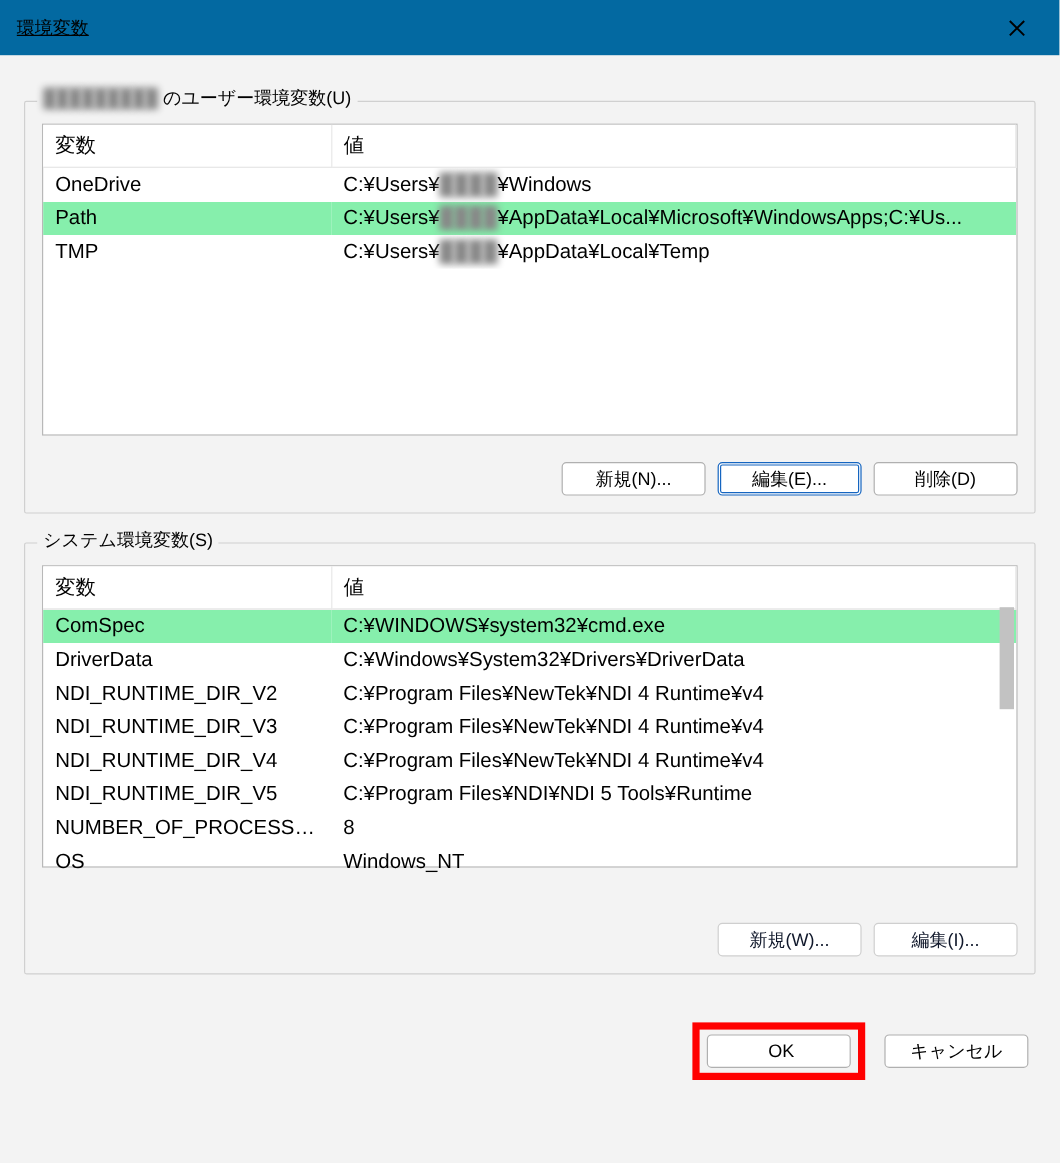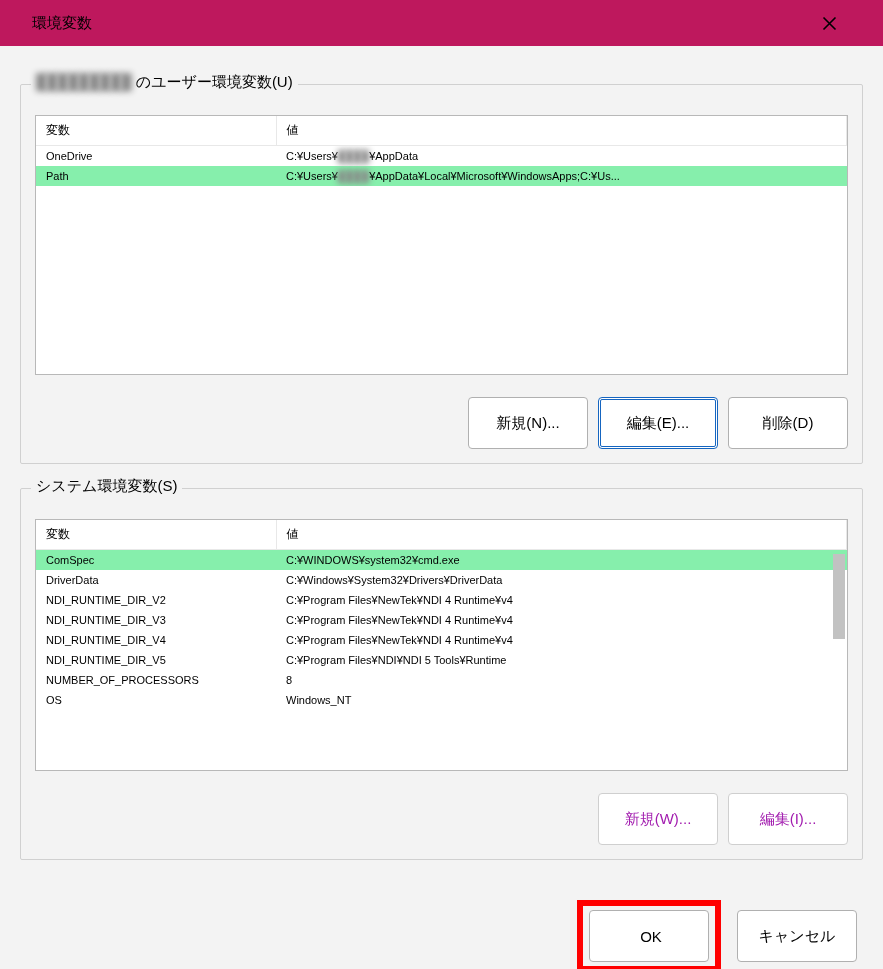--- a/index.html
+++ b/index.html
@@ -10,41 +10,42 @@
     background: #f3f3f3;
     width: 883px;
     height: 969px;
     overflow: hidden;
     position: relative;
   }
   .titlebar {
     height: 46px;
     display: flex;
     align-items: center;
-    padding: 0 32px;
-    background: #be185d;
+    padding: 0 14px;
+    background: #0369a1;
+    text-decoration: underline;
   }
   .titlebar-title { font-size: 15px; }
   .close-btn {
     margin-left: auto;
     width: 44px;
     height: 44px;
     display: flex;
     align-items: center;
     justify-content: center;
     cursor: pointer;
   }
   .close-btn svg { width: 15px; height: 15px; }
 
   .content { padding: 14px 20px 20px 20px; }
 
   .group {
     border: 1px solid #d0d0d0;
     border-radius: 2px;
-    padding: 30px 14px 14px 14px;
+    padding: 18px 14px 14px 14px;
     margin-top: 24px;
     position: relative;
   }
   .group-label {
     position: absolute;
     top: -12px;
     left: 10px;
     background: #f3f3f3;
     padding: 0 5px;
     font-size: 15px;
@@ -57,31 +58,31 @@
     position: relative;
   }
   .table-wrap.user { height: 260px; }
   .table-wrap.sys  { height: 252px; }
 
   table { width: 100%; border-collapse: collapse; table-layout: fixed; }
   thead th {
     text-align: left;
     font-weight: normal;
     padding: 6px 10px;
-    font-size: 12px;
+    font-size: 17px;
     border-right: 1px solid #e8e8e8;
     border-bottom: 1px solid #e8e8e8;
     background: #fff;
   }
   tbody td {
     padding: 4px 10px;
     white-space: nowrap;
     overflow: hidden;
     text-overflow: ellipsis;
-    font-size: 11px;
+    font-size: 17px;
   }
   tr.selected td { background: #86efac; }
 
   .scrollbar-v {
     position: absolute;
     right: 2px;
     top: 34px;
     width: 12px;
     height: 85px;
     background: #c2c2c2;
@@ -89,38 +90,39 @@
   }
 
   .btn-row {
     display: flex;
     justify-content: flex-end;
     gap: 10px;
     margin-top: 22px;
   }
   .btn {
     min-width: 120px;
-    height: 52px;
+    height: 28px;
     border: 1px solid #b0b0b0;
     background: #fff;
     border-radius: 4px;
     font-size: 15px;
     padding: 0 18px;
     cursor: pointer;
     font-family: inherit;
   }
   .btn.focus {
     border: 1.5px solid #1565c0;
     outline: 1px solid #1565c0;
     outline-offset: -3px;
   }
   .btn.disabled {
-    color: #a21caf;
+    color: #0f172a;
     border-color: #cfcfcf;
     cursor: default;
+    margin-top: 24px;
   }
   .btn.ok-highlight {
     font-weight: normal;
     padding-left: 22px;
   }
   .ok-wrap {
     border: 6px solid #ff0000;
     padding: 4px 6px;
     display: inline-block;
   }
@@ -166,25 +168,29 @@
           </colgroup>
         <thead>
           <tr>
             <th>変数</th>
             <th>値</th>
           </tr>
         </thead>
         <tbody id="user-tbody">
             <tr>
               <td>OneDrive</td>
-              <td><span>C:¥Users¥</span><span class="blurtxt">████</span><span>¥AppData</span></td>
+              <td><span>C:¥Users¥</span><span class="blurtxt">████</span><span>¥Windows</span></td>
             </tr>
             <tr class="selected">
               <td>Path</td>
               <td><span>C:¥Users¥</span><span class="blurtxt">████</span><span>¥AppData¥Local¥Microsoft¥WindowsApps;C:¥Us...</span></td>
+            </tr>
+            <tr>
+              <td>TMP</td>
+              <td><span>C:¥Users¥</span><span class="blurtxt">████</span><span>¥AppData¥Local¥Temp</span></td>
             </tr>
           </tbody>
       </table>
     </div>
 
     <div class="btn-row">
       <button class="btn">新規(N)...</button>
       <button class="btn focus">編集(E)...</button>
       <button class="btn">削除(D)</button>
     </div>

